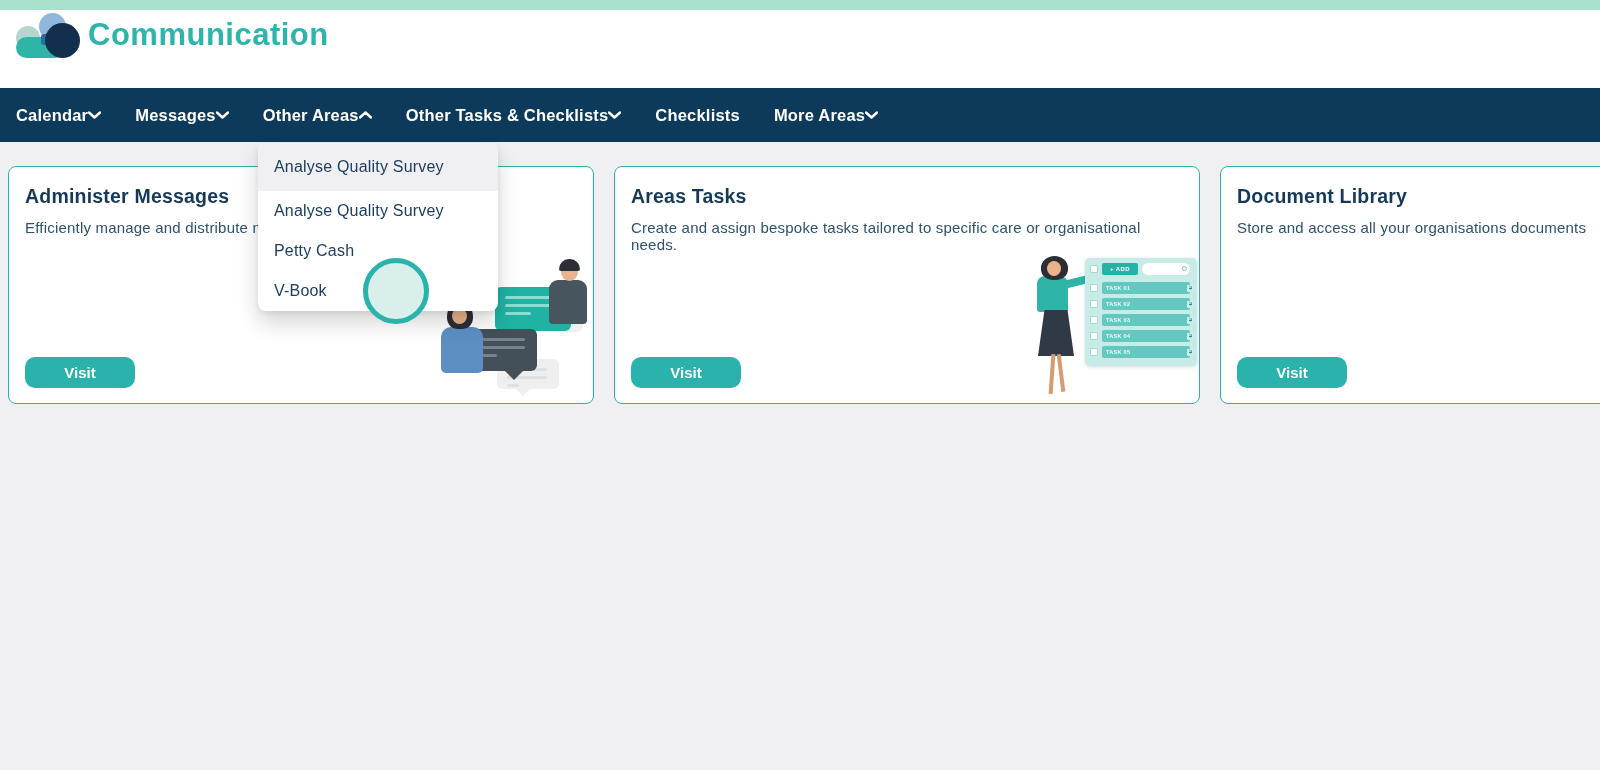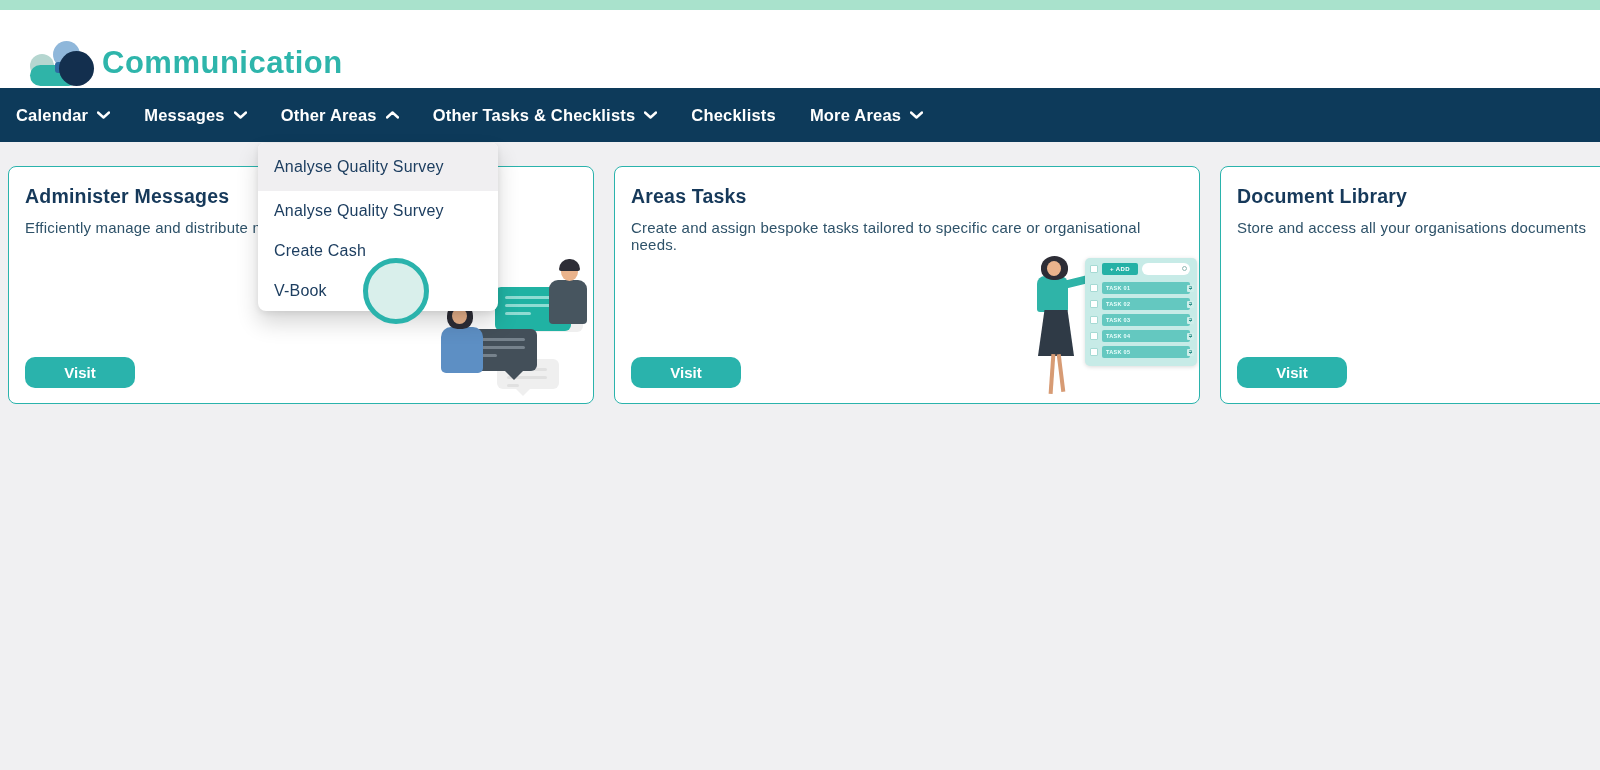--- a/index.html
+++ b/index.html
@@ -6,33 +6,33 @@
   html,body { width:1600px; height:770px; }
   body {
     font-family: "Liberation Sans", sans-serif;
     background:#f0f0f2;
     position:relative;
     overflow:hidden;
   }
   
   .topstrip { height:10px; background:#a9e2cc; }
   
-  .header { height:78px; background:#ffffff; display:flex; align-items:flex-end; padding-left:30px; }
+  .header { height:78px; background:#ffffff; display:flex; align-items:flex-start; padding-left:16px; }
   .brand { display:flex; align-items:center; gap:12px; cursor:pointer; }
   .logo { position:relative; width:60px; height:50px; }
   .logo span { position:absolute; display:block; }
   .lg-pale  { left:0;  top:16px; width:24px; height:24px; border-radius:50%; background:#b5d6d0; z-index:1; }
   .lg-teal  { left:0;  top:27px; width:47px; height:21px; border-radius:12px 4px 10px 12px; background:#2fb4a8; z-index:2; }
   .lg-blue  { left:23px; top:3px; width:27px; height:27px; border-radius:50%; background:#8fb7da; z-index:3; }
   .lg-mid   { left:25px; top:24px; width:23px; height:11px; border-radius:3px; background:#2e6ba3; z-index:4; }
   .lg-navy  { left:29px; top:13px; width:35px; height:35px; border-radius:50%; background:#132f4e; z-index:5; }
   .brand-title { font-size:31px; font-weight:700; color:#2eb5ab; letter-spacing:0.5px; }
   
   .navbar { height:54px; background:#0d3a5a; display:flex; align-items:center; gap:34px; padding:0 16px; }
-  .nav-item { display:flex; align-items:center; gap:9px; color:#ffffff; font-size:16.5px; font-weight:600; letter-spacing:0.2px; cursor:pointer; white-space:nowrap; }
+  .nav-item { display:flex; align-items:center; color:#ffffff; font-size:16.5px; font-weight:600; letter-spacing:0.2px; cursor:pointer; white-space:nowrap; }
   .chev { display:block; }
   .chev.up { transform:rotate(180deg); }
   
   .main { position:relative; }
   .cards { display:flex; gap:20px; padding:24px 0 0 8px; }
   .card {
     position:relative; width:586px; min-width:586px; height:238px;
     background:#ffffff; border:1px solid #2ab3ac; border-radius:8px;
     padding:18px 16px; overflow:hidden;
   }
@@ -244,19 +244,19 @@
       <h3>Document Library</h3>
       <p class="nowrap">Store and access all your organisations documents</p>
       <button class="visit">Visit</button>
     </article>
 
   </div>
 
   <div class="dropdown">
     <div class="dd-item highlight">Analyse Quality Survey</div>
     <div class="dd-item">Analyse Quality Survey</div>
-    <div class="dd-item">Create Cash</div>
+    <div class="dd-item">Petty Cash</div>
     <div class="dd-item">V-Book</div>
   </div>
 
   <div class="float-circle"></div>
 
 </main>
 
 </body></html>

